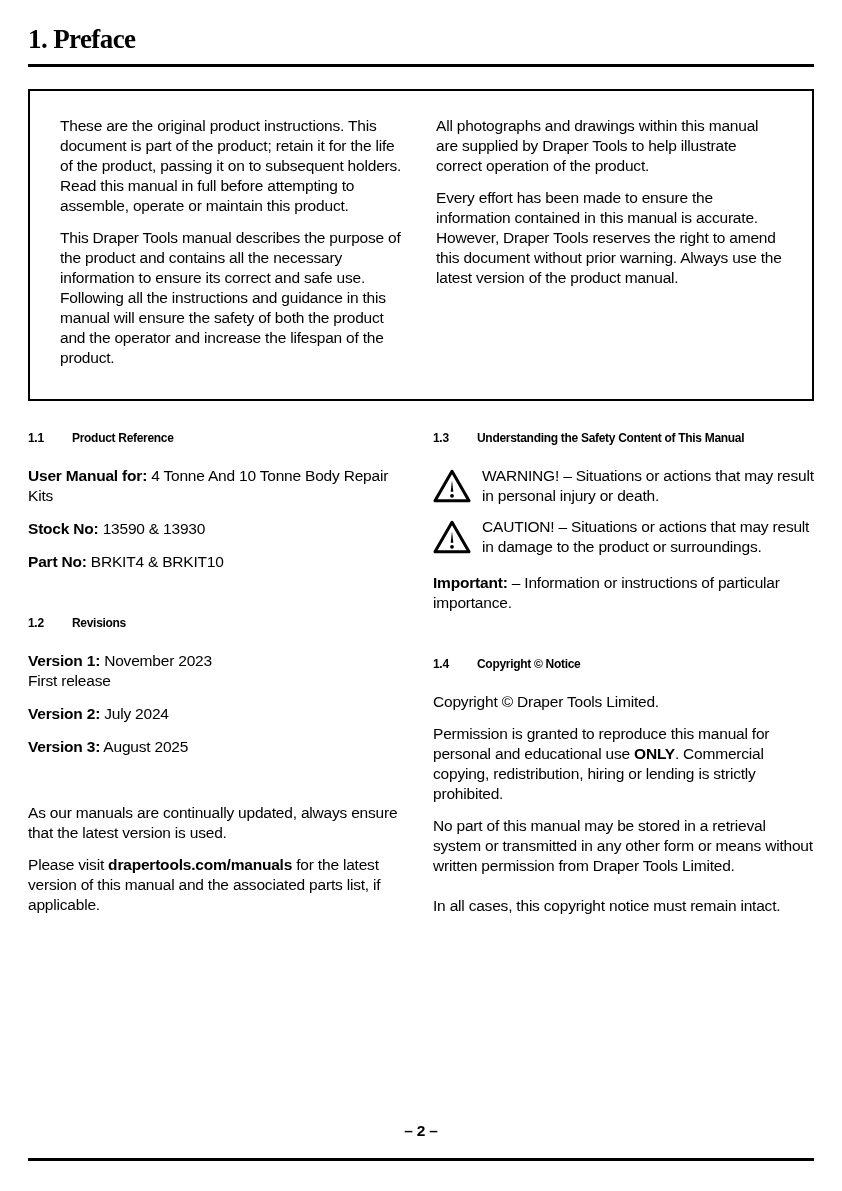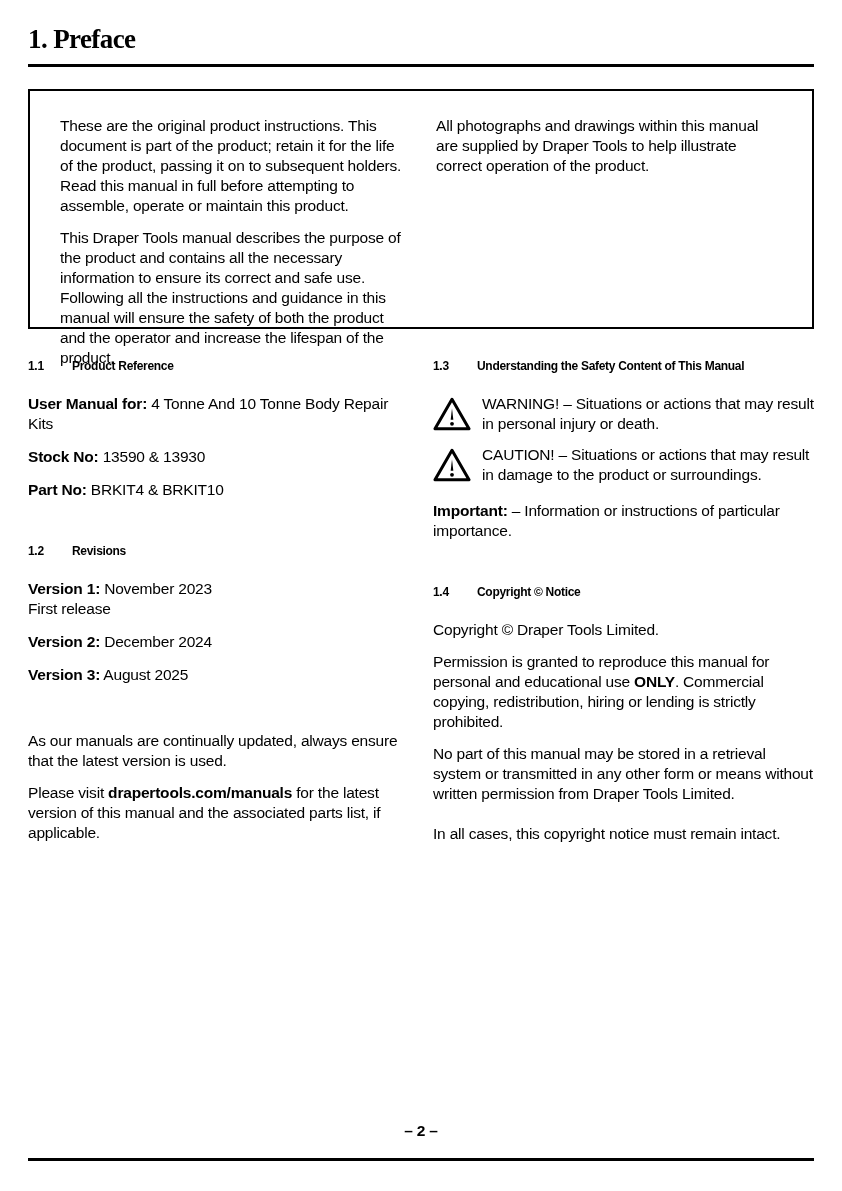--- a/index.html
+++ b/index.html
@@ -27,21 +27,21 @@
   }
   .title-rule {
     margin-top: 9px;
     height: 3px;
     background: #000;
   }
   
   .intro-box {
     margin-top: 22px;
     border: 2px solid #000;
-    height: 240px;
+    height: 312px;
     padding: 25px 30px;
     display: grid;
     grid-template-columns: 1fr 1fr;
     column-gap: 30px;
     align-content: start;
   }
   p.body, .kv, .warn-text {
     font-size: 15.5px;
     line-height: 20px;
   }
@@ -112,20 +112,21 @@
   <h1 class="doc-title">1. Preface</h1>
   <div class="title-rule"></div>
 
   <div class="intro-box">
     <div>
       <p class="body">These are the original product instructions. This document is part of the product; retain it for the life of the product, passing it on to subsequent holders. Read this manual in full before attempting to assemble, operate or maintain this product.</p>
       <p class="body">This Draper Tools manual describes the purpose of the product and contains all the necessary information to ensure its correct and safe use. Following all the instructions and guidance in this manual will ensure the safety of both the product and the operator and increase the lifespan of the product.</p>
     </div>
     <div>
       <p class="body">All photographs and drawings within this manual are supplied by Draper Tools to help illustrate correct operation of the product.</p>
+      <p class="body">Every effort has been made to ensure the information contained in this manual is accurate. However, Draper Tools reserves the right to amend this document without prior warning. Always use the latest version of the product manual.</p>
     </div>
   </div>
 
   <div class="main-cols">
 
     <div>
 
       <h2 class="sec-heading">
         <span class="sec-num">1.1</span>
         <span>Product Reference</span>
@@ -137,21 +138,21 @@
 
       <h2 class="sec-heading mt-section">
         <span class="sec-num">1.2</span>
         <span>Revisions</span>
       </h2>
 
       <p class="kv">
         <b>Version 1:</b><span> November 2023</span><br>
         <span>First release</span>
       </p>
-      <p class="kv"><b>Version 2:</b><span> December 2024</span></p>
+      <p class="kv"><b>Version 2:</b><span> July 2024</span></p>
       <p class="kv"><b>Version 3:</b><span> August 2025</span></p>
 
       <p class="body mt-gap-lg">As our manuals are continually updated, always ensure that the latest version is used.</p>
 
       <p class="body"><span>Please visit </span><b>drapertools.com/manuals</b><span> for the latest version of this manual and the associated parts list, if applicable.</span></p>
     </div>
 
     <div>
 
       <h2 class="sec-heading">

